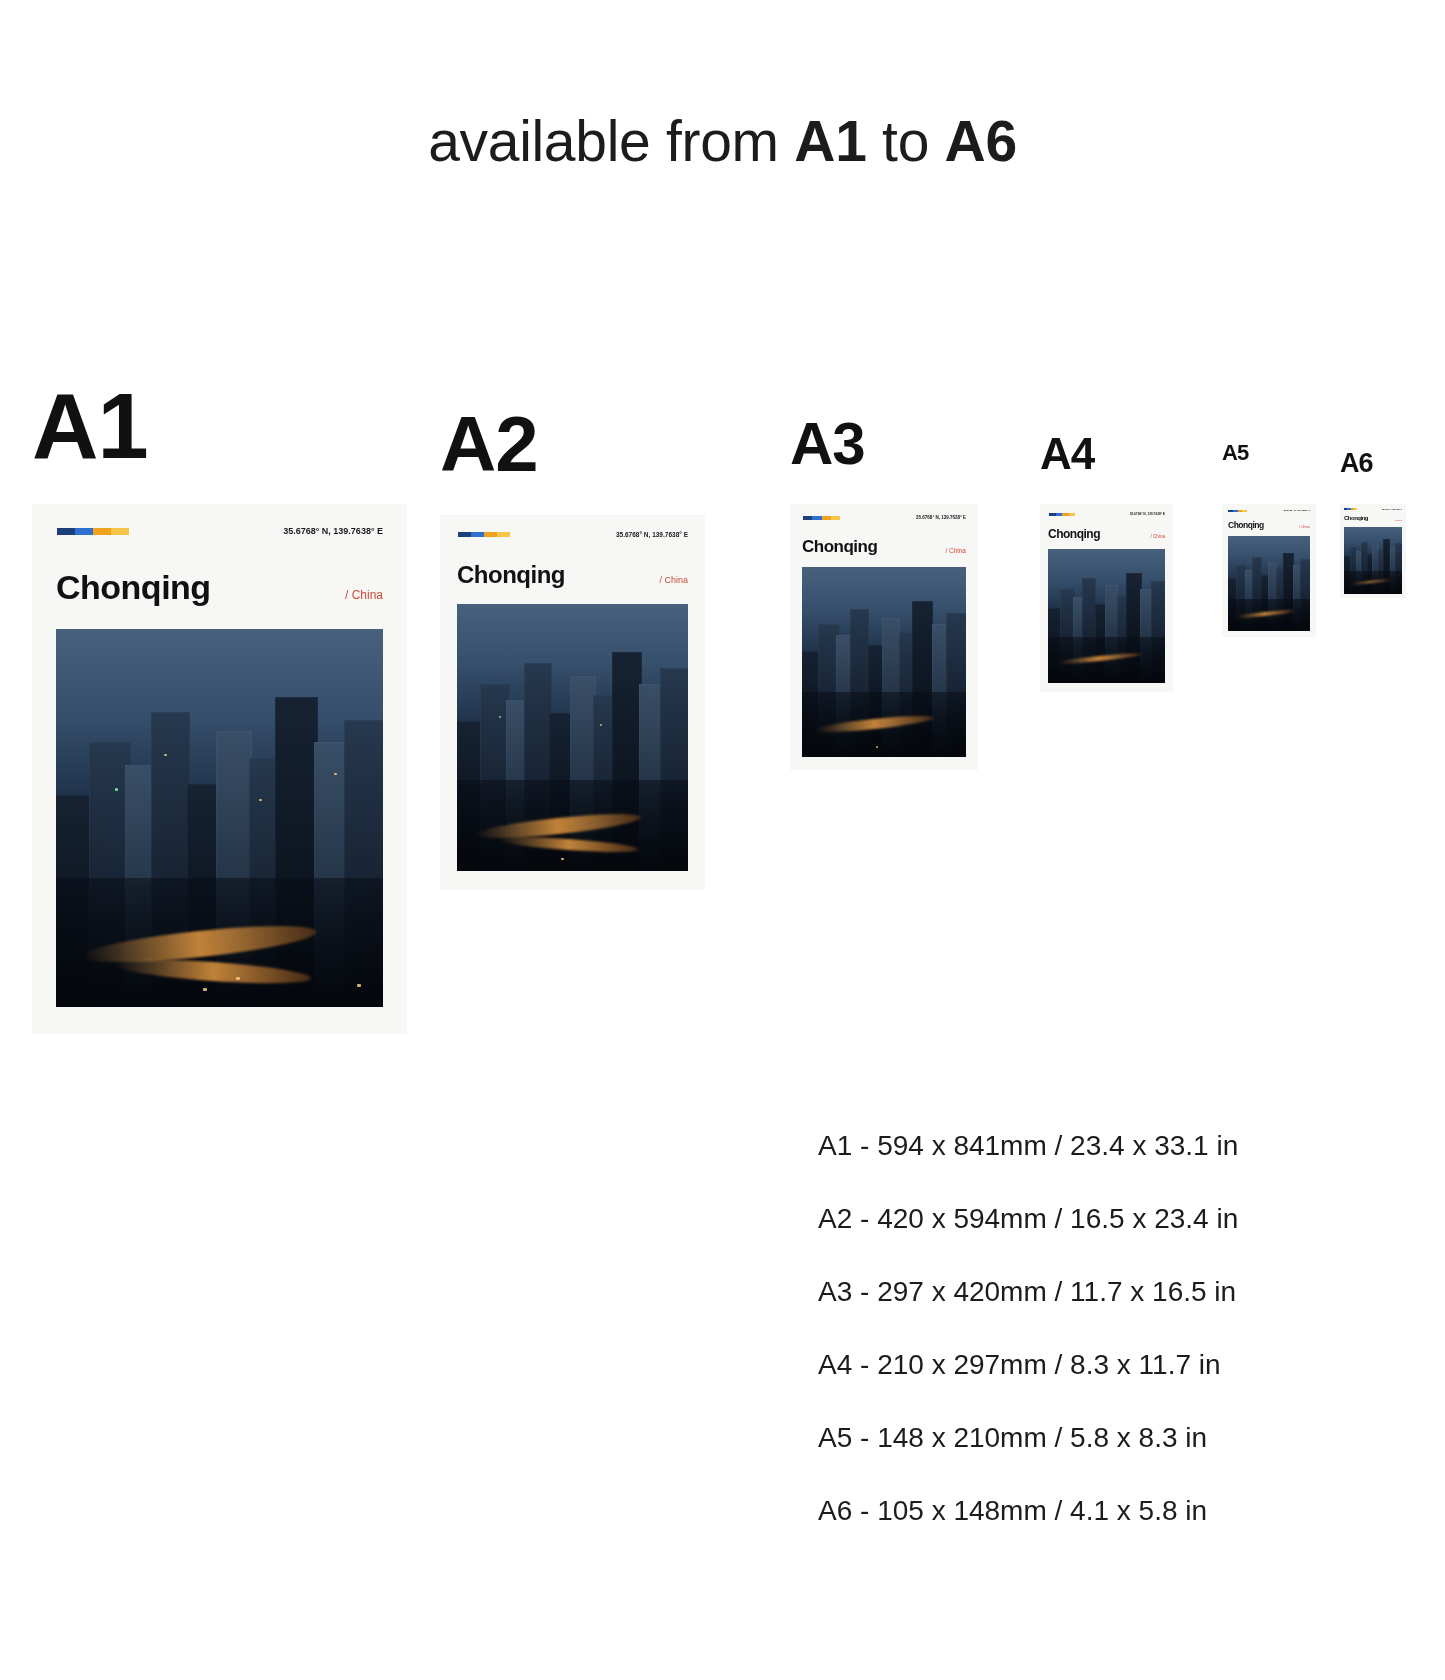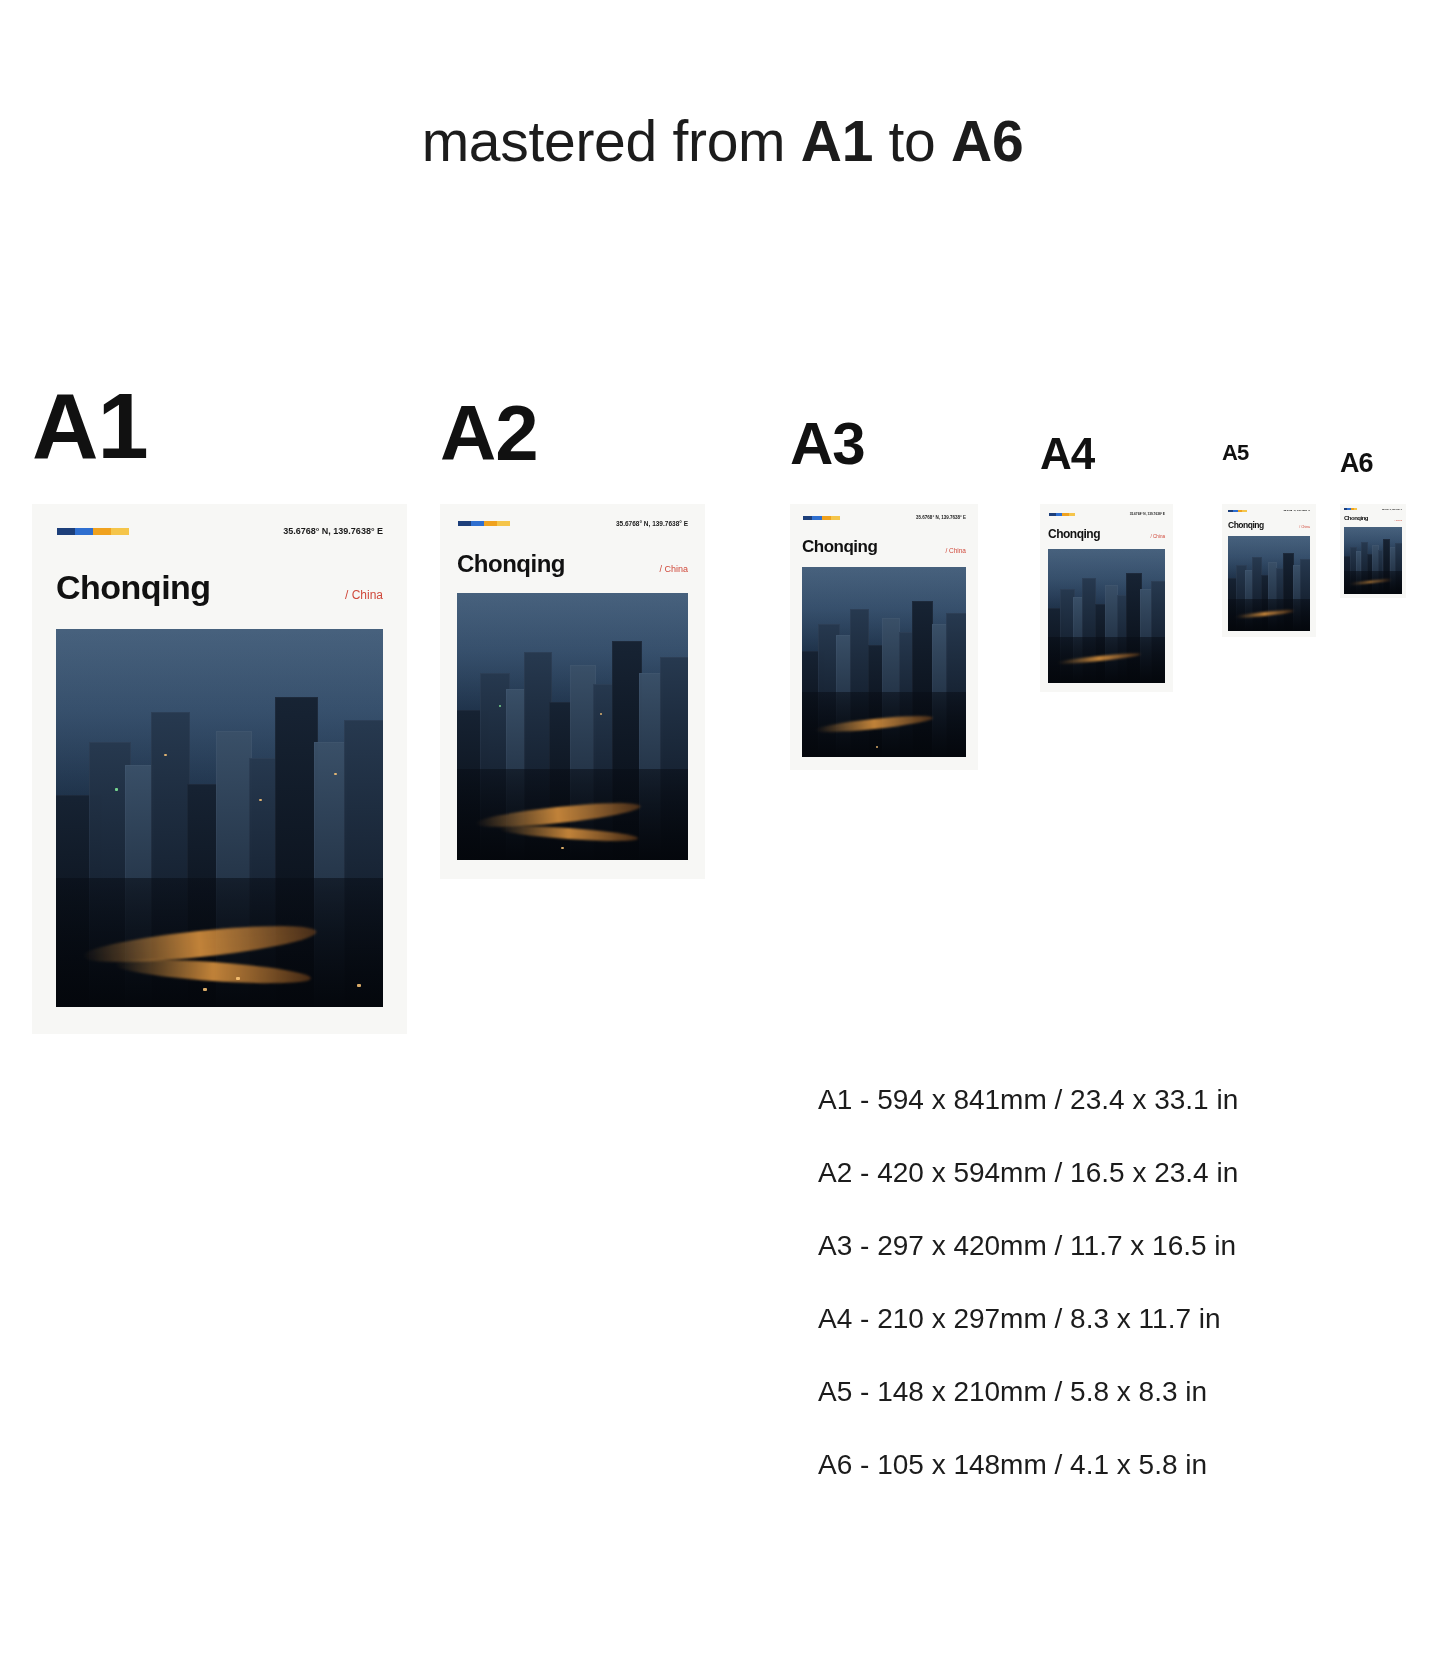--- a/index.html
+++ b/index.html
@@ -121,37 +121,37 @@
   .photo .dot {
     position: absolute;
     background: rgba(255,200,120,0.85);
     border-radius: 1px;
   }
 
   
   .dims {
     position: absolute;
     left: 818px;
-    top: 1086px;
+    top: 1132px;
     width: 580px;
   }
   .dim-line {
     font-size: 28px;
     line-height: 1;
     color: #1c1c1c;
     margin-bottom: 45px;
     white-space: nowrap;
   }
 </style>
 </head>
 <body>
 
 <div class="headline">
   <div>
-    <span>mastered from </span><b>A1</b><span> to </span><b>A6</b>
+    <span>available from </span><b>A1</b><span> to </span><b>A6</b>
   </div>
 </div>
 
 <div class="sizes-row">
 
   <div class="size-group" style="left:32px; top:0; width:400px;">
     <div class="size-label" style="font-size:92px; height:100px;">A1</div>
     <div class="poster" style="width:375px; height:530px; margin-top:24px;">
       <div class="poster-inner">
         <div class="bars" style="left:25px; top:24px; width:72px; height:7px;">
@@ -184,21 +184,21 @@
           <div class="dot" style="left:62%; top:45%; width:3px; height:2px;"></div>
           <div class="dot" style="left:85%; top:38%; width:3px; height:2px;"></div>
           <div class="dot" style="left:45%; top:95%; width:4px; height:3px;"></div>
           <div class="dot" style="left:55%; top:92%; width:4px; height:3px;"></div>
           <div class="dot" style="left:92%; top:94%; width:4px; height:3px;"></div>
         </div>
       </div>
     </div>
   </div>
 
-  <div class="size-group" style="left:440px; top:0; width:290px;">
+  <div class="size-group" style="left:440px; top:11px; width:290px;">
     <div class="size-label" style="font-size:78px; height:100px; padding-top:14px; box-sizing:border-box;">A2</div>
     <div class="poster" style="width:265px; height:375px; margin-top:24px;">
       <div class="poster-inner">
         <div class="bars" style="left:18px; top:17px; width:52px; height:5px;">
           <div class="bar" style="width:25%; background:#1d3f7a;"></div>
           <div class="bar" style="width:25%; background:#2f6fd0;"></div>
           <div class="bar" style="width:25%; background:#f0a21e;"></div>
           <div class="bar" style="width:25%; background:#f5c54a;"></div>
         </div>
         <div class="coords" style="right:17px; top:16px; font-size:6.5px;">35.6768° N, 139.7638° E</div>

